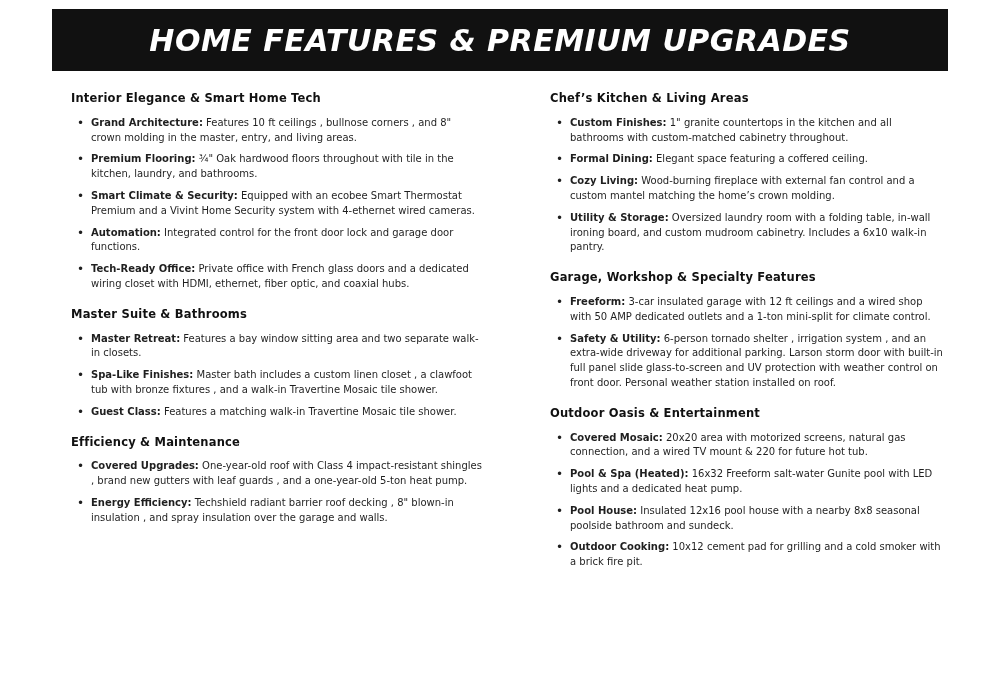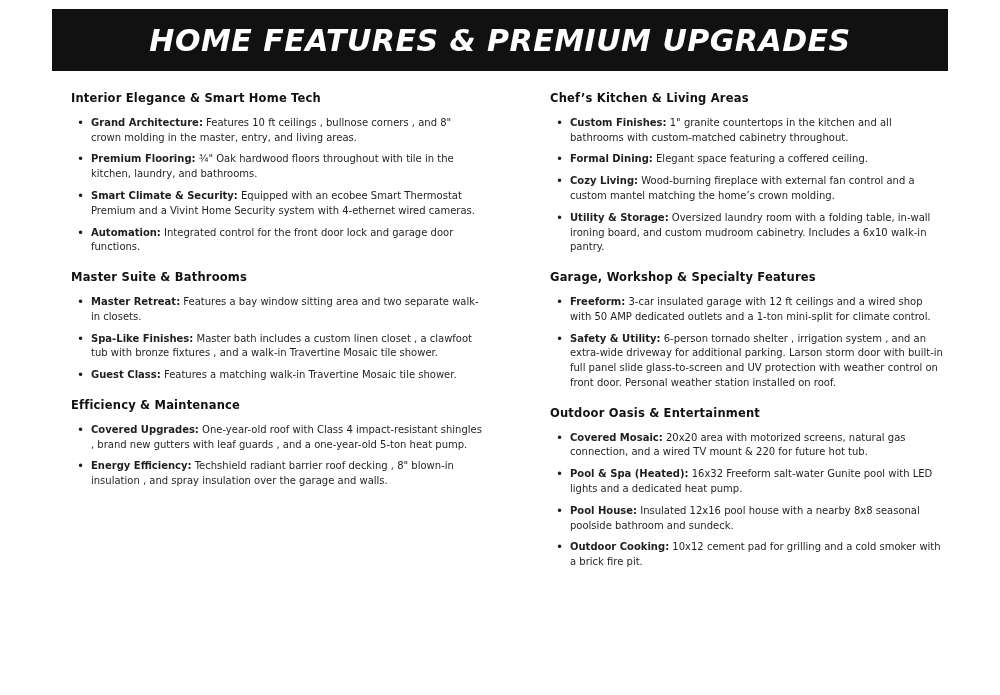--- a/index.html
+++ b/index.html
@@ -114,20 +114,21 @@
 
     <div class="col col-left">
 
       <div class="section">
         <h2 class="section-title">Interior Elegance &amp; Smart Home Tech</h2>
         <ul class="items">
           <li><b>Grand Architecture:</b><span> Features 10 ft ceilings , bullnose corners , and 8" crown molding in the master, entry, and living areas.</span></li>
           <li><b>Premium Flooring:</b><span> ¾" Oak hardwood floors throughout with tile in the kitchen, laundry, and bathrooms.</span></li>
           <li><b>Smart Climate &amp; Security:</b><span> Equipped with an ecobee Smart Thermostat Premium and a Vivint Home Security system with 4-ethernet wired cameras.</span></li>
           <li><b>Automation:</b><span> Integrated control for the front door lock and garage door functions.</span></li>
+          <li><b>Tech-Ready Office:</b><span> Private office with French glass doors and a dedicated wiring closet with HDMI, ethernet, fiber optic, and coaxial hubs.</span></li>
         </ul>
       </div>
 
       <div class="section">
         <h2 class="section-title">Master Suite &amp; Bathrooms</h2>
         <ul class="items">
           <li><b>Master Retreat:</b><span> Features a bay window sitting area and two separate walk-in closets.</span></li>
           <li><b>Spa-Like Finishes:</b><span> Master bath includes a custom linen closet , a clawfoot tub with bronze fixtures , and a walk-in Travertine Mosaic tile shower.</span></li>
           <li><b>Guest Class:</b><span> Features a matching walk-in Travertine Mosaic tile shower.</span></li>
         </ul>

